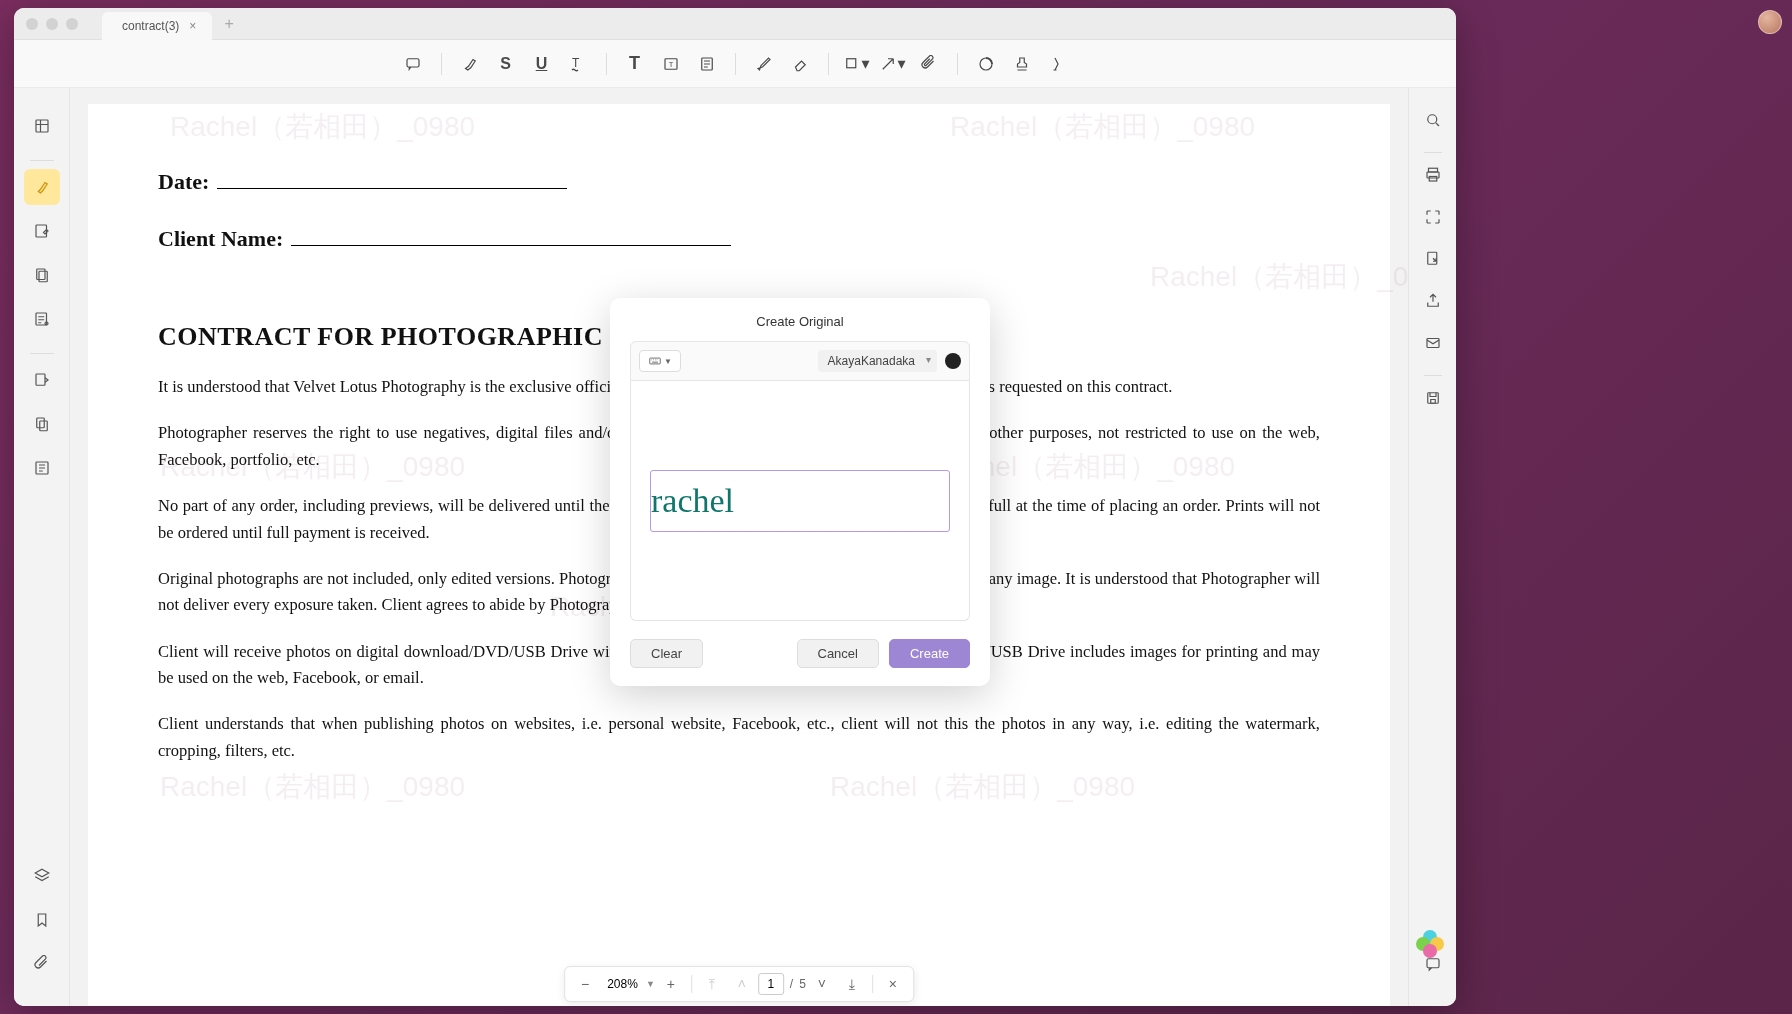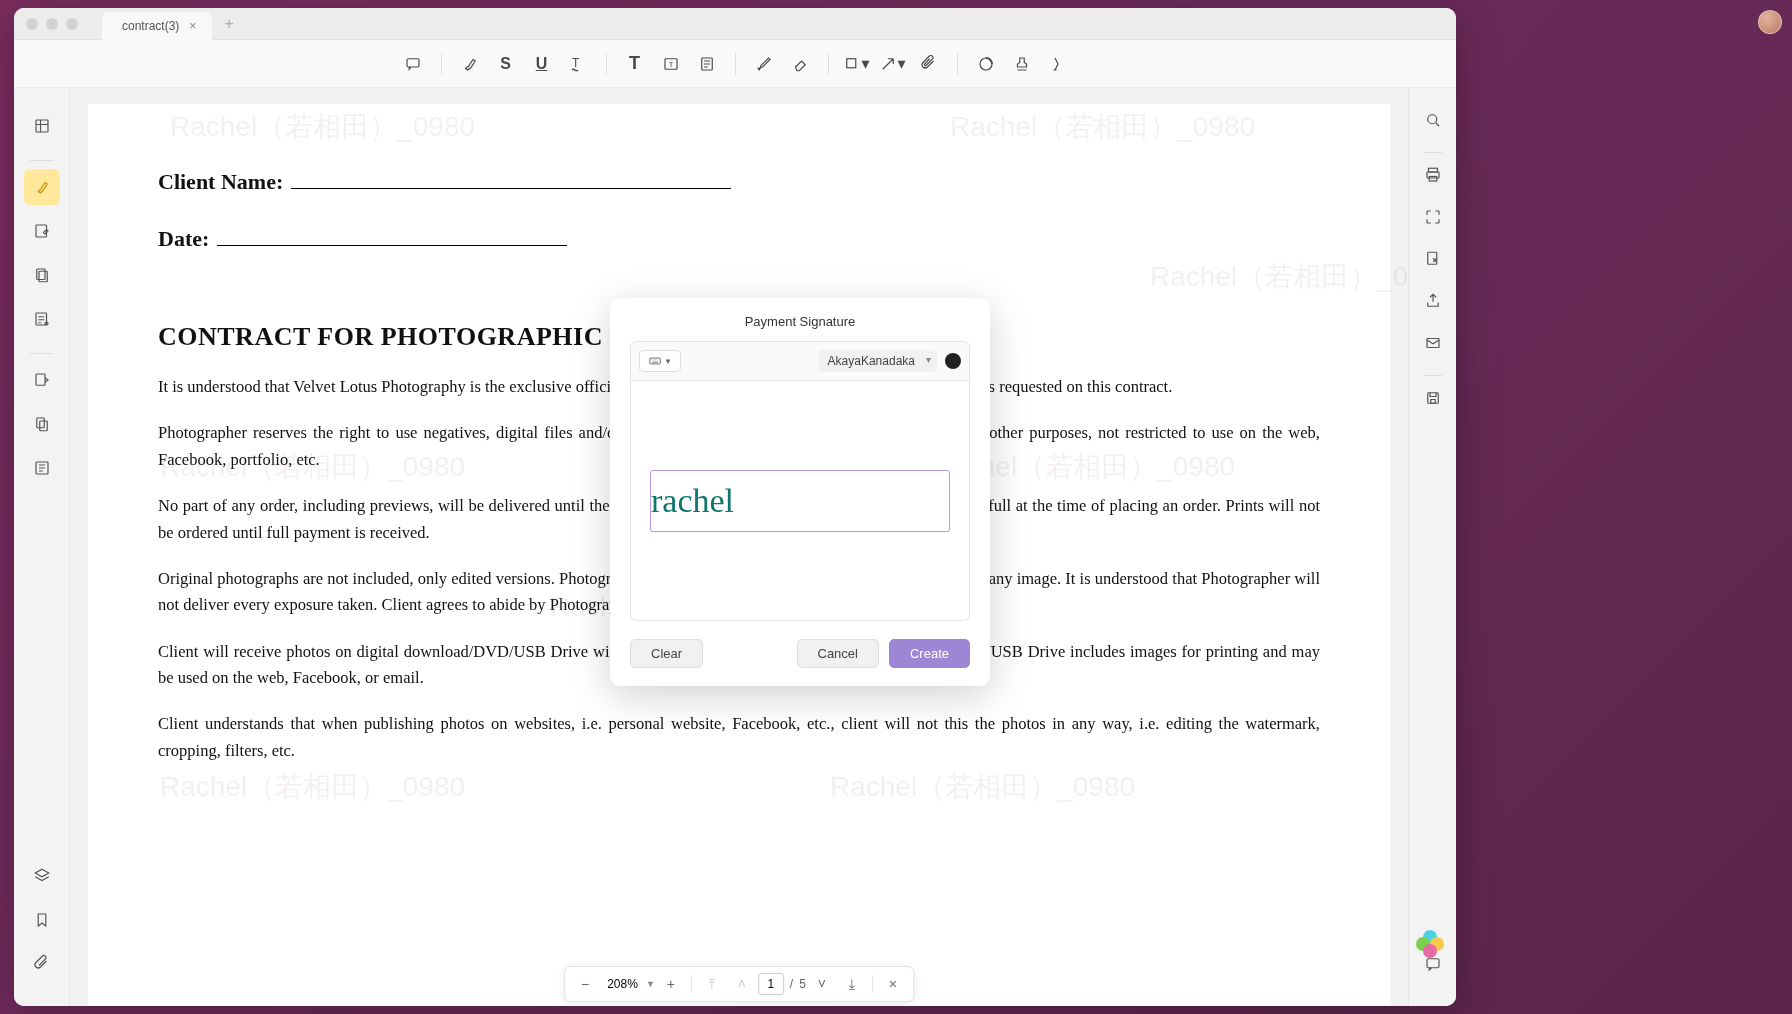--- a/index.html
+++ b/index.html
@@ -443,26 +443,26 @@
               <path d="M18 8l-8 8a4 4 0 01-6-6l9-9a3 3 0 014 4l-9 9"></path>
             </svg>
           </div>
       </div>
     </div>
 
     <div class="content-wrapper">
 
       <div class="page">
         <div class="field-line">
+          <span>Date:</span>
+          <span class="underline" style="width:350px"></span>
+        </div>
+        <div class="field-line">
           <span>Client Name:</span>
           <span class="underline"></span>
-        </div>
-        <div class="field-line">
-          <span>Date:</span>
-          <span class="underline" style="width:350px"></span>
         </div>
         <h1>CONTRACT FOR PHOTOGRAPHIC SERVICES</h1>
         <p>It is understood that Velvet Lotus Photography is the exclusive official photographer retained to perform photographic services requested on this contract.</p>
         <p>Photographer reserves the right to use negatives, digital files and/or reproductions for advertising, display, publication or other purposes, not restricted to use on the web, Facebook, portfolio, etc.</p>
         <p>No part of any order, including previews, will be delivered until the balance is paid in full. Payment for prints is required in full at the time of placing an order. Prints will not be ordered until full payment is received.</p>
         <p>Original photographs are not included, only edited versions. Photographer reserves the right to edit the photographs and omit any image. It is understood that Photographer will not deliver every exposure taken. Client agrees to abide by Photographer's editing decisions.</p>
         <p>Client will receive photos on digital download/DVD/USB Drive with print release for personal use. Digital download/DVD/USB Drive includes images for printing and may be used on the web, Facebook, or email.</p>
         <p>Client understands that when publishing photos on websites, i.e. personal website, Facebook, etc., client will not this the photos in any way, i.e. editing the watermark, cropping, filters, etc.</p>
       </div>
 
@@ -488,21 +488,21 @@
         <span style="top:20px;left:880px">Rachel（若相田）_0980</span>
         <span style="top:170px;left:1080px">Rachel（若相田）_0980</span>
         <span style="top:360px;left:90px">Rachel（若相田）_0980</span>
         <span style="top:360px;left:860px">Rachel（若相田）_0980</span>
         <span style="top:500px;left:480px">Rachel（若相田）_0980</span>
         <span style="top:680px;left:90px">Rachel（若相田）_0980</span>
         <span style="top:680px;left:760px">Rachel（若相田）_0980</span>
       </div>
 
       <div class="modal">
-        <div class="modal-title">Payment Signature</div>
+        <div class="modal-title">Create Original</div>
         <div class="modal-toolbar">
           <div class="kbd-btn">
             <svg viewBox="0 0 24 24" style="width:14px;height:14px">
                 <rect x="3" y="7" width="18" height="10" rx="1"></rect>
                 <path d="M6 10h1M9 10h1M12 10h1M15 10h1M7 14h10"></path>
               </svg>
             <span style="font-size:8px">▼</span>
           </div>
           <div class="font-select"><span>AkayaKanadaka</span></div>
           <div class="color-dot"></div>

